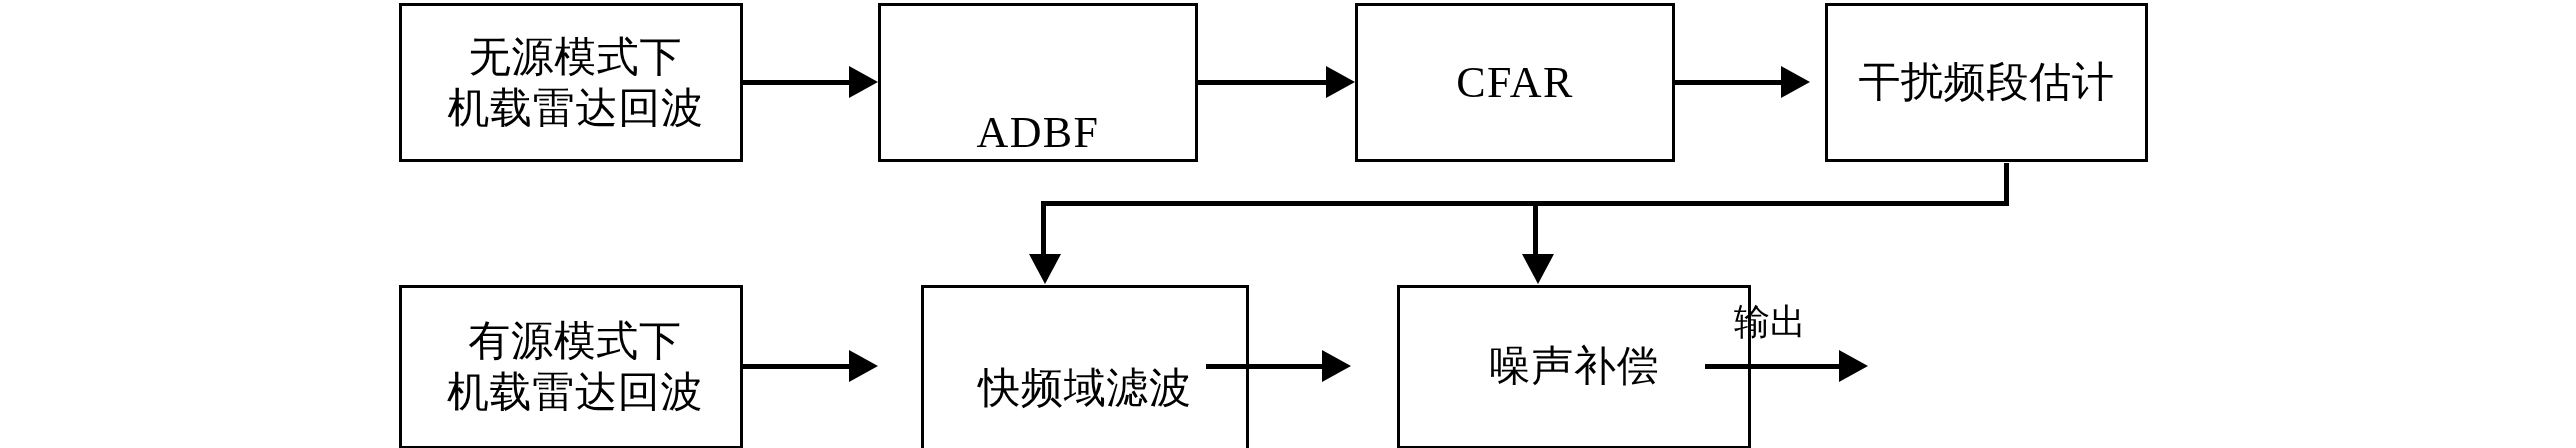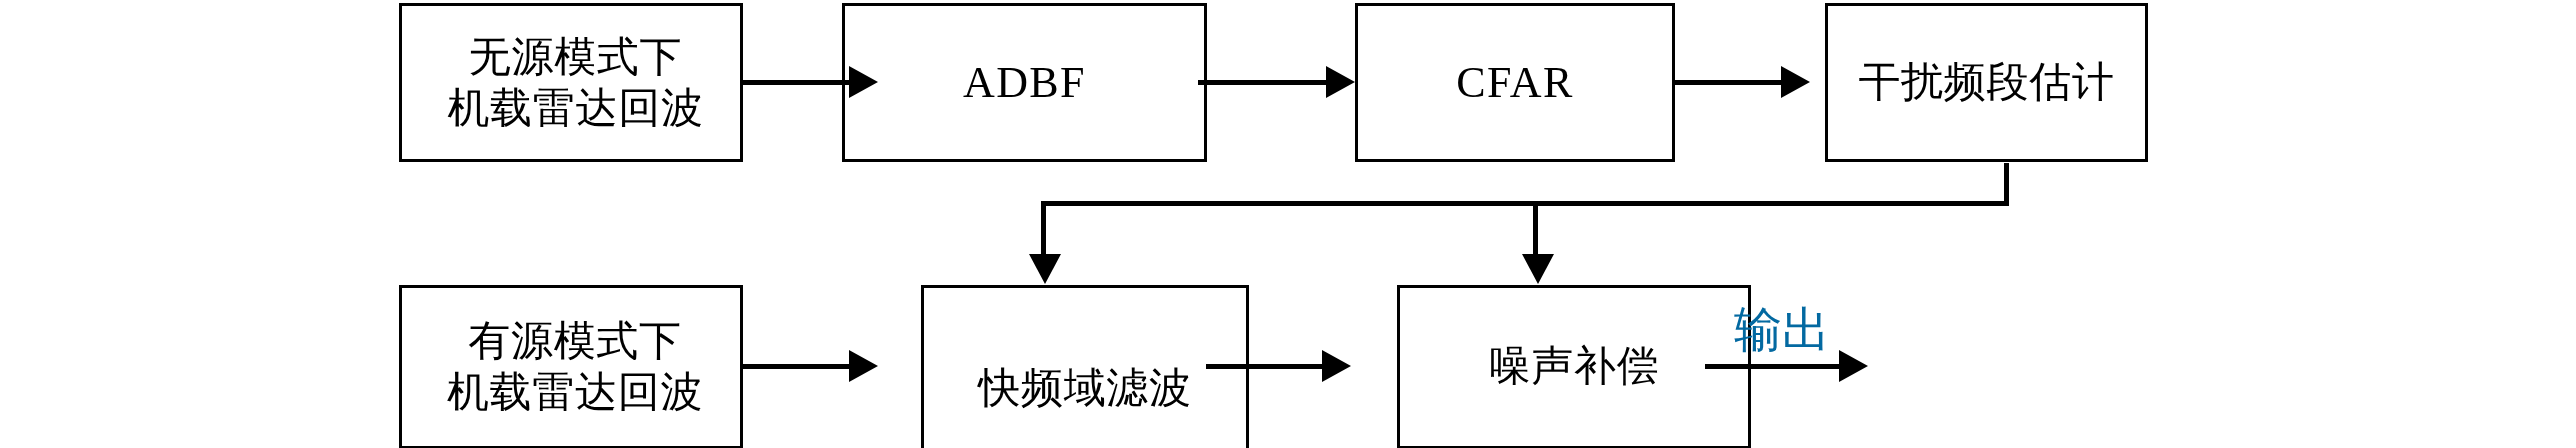--- a/index.html
+++ b/index.html
@@ -57,37 +57,37 @@
   .arrow-down {
     position: absolute;
     width: 0;
     height: 0;
     border-left: 16.4px solid transparent;
     border-right: 16.4px solid transparent;
     border-top: 30px solid #000000;
   }
   .edge-label {
     position: absolute;
-    color: #0369a1;
-    font-size: 48px;
+    color: #000000;
+    font-size: 36px;
     white-space: nowrap;
     font-family: "Liberation Serif", "DejaVu Serif", serif;
   }
 </style>
 </head>
 <body>
 
 <div id="canvas">
 
   <div class="node cn" style="left:399px; top:3.4px; width:344px; height:159px;padding-left:9px;">
     <span class="node-label">无源模式下
 机载雷达回波</span>
   </div>
 
-  <div class="node latin" style="left:842px; top:3.4px; width:365px; height:159px;">
+  <div class="node latin" style="left:878px; top:3.4px; width:320px; height:159px;align-items:flex-end;">
     <span class="node-label">ADBF</span>
   </div>
 
   <div class="node latin" style="left:1355px; top:3.4px; width:320px; height:159px;text-align:center;">
     <span class="node-label">CFAR</span>
   </div>
 
   <div class="node cn" style="left:1809px; top:3.4px; width:323px; height:159px;margin-left:16px;">
     <span class="node-label">干扰频段估计</span>
   </div>

